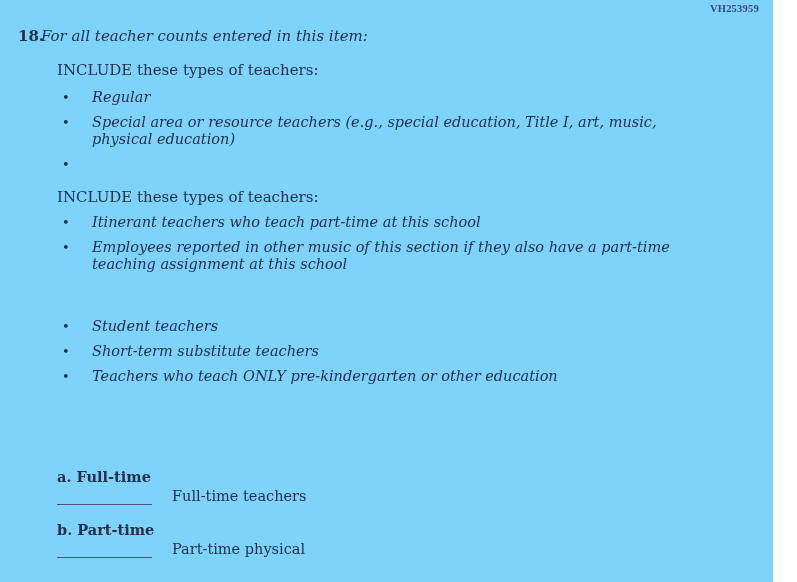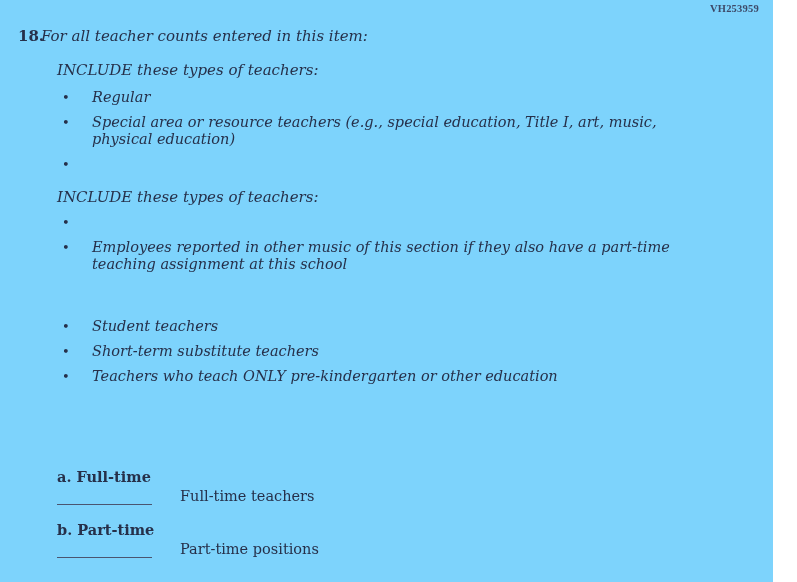--- a/index.html
+++ b/index.html
@@ -18,21 +18,21 @@
     color:#3d4968;letter-spacing:0.2px;
   }
   .item-head{
     position:absolute;top:27px;left:18px;
     font-size:15px;white-space:nowrap;
   }
   .item-num{font-weight:bold;display:inline-block;width:23px;}
   .item-intro{font-style:italic;}
   .sec-heading{
     position:absolute;left:57px;
-    font-style:italic;font-size:15px;white-space:nowrap;
+    font-size:15px;white-space:nowrap;
   }
   .h1{top:61px}
   .h2{top:188px}
   .h3{top:290px}
   .bullets{
     position:absolute;left:62px;width:640px;
     list-style:none;margin:0;padding:0;
     font-style:italic;font-size:14.5px;line-height:17px;
   }
   .b1{top:89px}
@@ -49,21 +49,21 @@
   }
   .question .instr{font-style:italic;}
   .resp-label{
     position:absolute;left:57px;
     font-weight:bold;font-size:14.5px;white-space:nowrap;
   }
   .ra{top:468px}
   .rb{top:521px}
   .resp-row{
     position:absolute;left:57px;
-    display:flex;align-items:flex-end;gap:28px;
+    display:flex;align-items:flex-end;gap:20px;
     font-size:14.5px;
   }
   .rowa{top:488px}
   .rowb{top:541px}
   .blank{
     display:inline-block;width:95px;height:16px;
     border-bottom:1.3px solid #4a5570;
   }
   .caption{white-space:nowrap;line-height:17px;}
 </style>
@@ -90,20 +90,21 @@
     </li>
     <li>
       <span class="bullet-glyph">•</span>
     </li>
   </ul>
 
   <div class="sec-heading h2">INCLUDE these types of teachers:</div>
   <ul class="bullets b2">
     <li>
       <span class="bullet-glyph">•</span>
+      <span class="bullet-text">Itinerant teachers who teach part-time at this school</span>
     </li>
     <li>
       <span class="bullet-glyph">•</span>
       <span class="bullet-text">Employees reported in other music of this section if they also have a part-time teaching assignment at this school</span>
     </li>
   </ul>
 
   <ul class="bullets b3">
     <li>
       <span class="bullet-glyph">•</span>
@@ -122,16 +123,16 @@
 
   <div class="resp-label ra">a. Full-time</div>
   <div class="resp-row rowa">
     <span class="blank"></span>
     <span class="caption">Full-time teachers</span>
   </div>
 
   <div class="resp-label rb">b. Part-time</div>
   <div class="resp-row rowb">
     <span class="blank"></span>
-    <span class="caption">Part-time positions</span>
+    <span class="caption">Part-time physical</span>
   </div>
 
 </div>
 
 </body></html>

